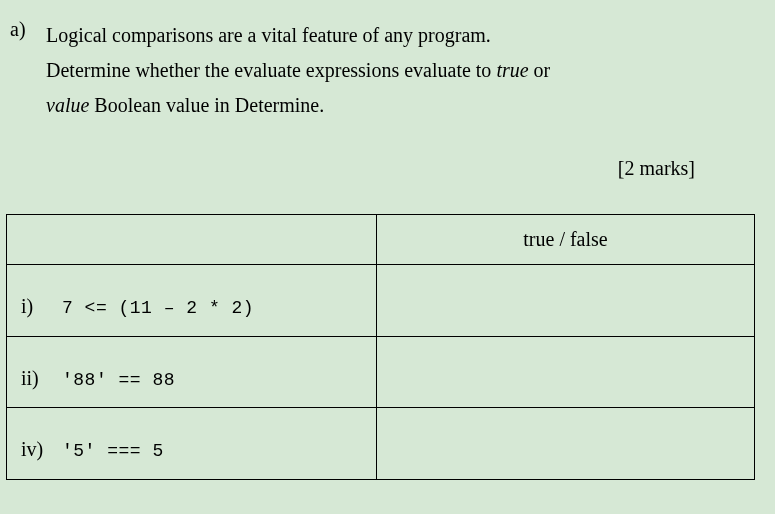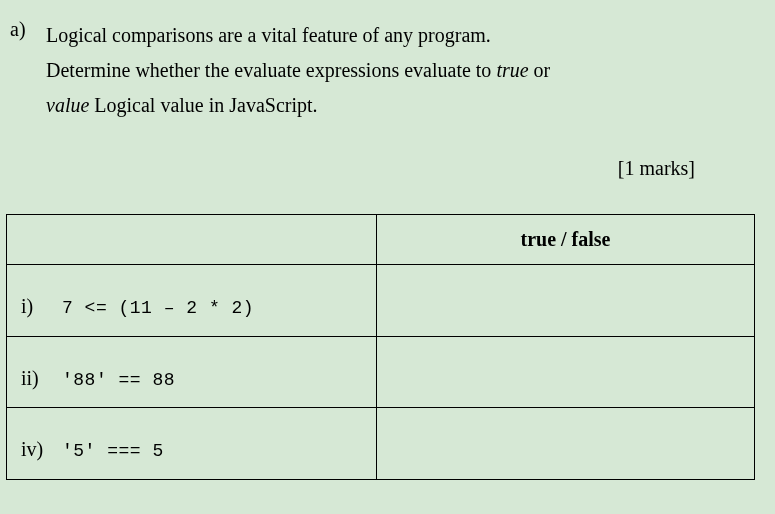--- a/index.html
+++ b/index.html
@@ -46,21 +46,20 @@
       table-layout: fixed;
     }
     table.answer-table td, table.answer-table th {
       border: 1px solid #000;
       vertical-align: middle;
       font-weight: normal;
     }
     table.answer-table th {
       text-align: center;
       height: 50px;
-      font-weight: bold;
     }
     table.answer-table td {
       padding: 24px 14px 12px 14px;
       line-height: 1.7;
     }
     .col-expr {
       width: 370px;
     }
     .col-answer {
       width: 378px;
@@ -76,22 +75,22 @@
     }
   </style>
 </head>
 <body>
 
 <div class="question-wrapper">
   <div class="question-letter">a)</div>
   <div class="question-body">
     <span>Logical comparisons are a vital feature of any program.</span><br>
     <span>Determine whether the evaluate expressions evaluate to </span><span class="italic">true</span><span> or</span><br>
-    <span class="italic">value</span><span> Logical value in JavaScript.</span>
-    <div class="marks">[1 marks]</div>
+    <span class="italic">value</span><span> Boolean value in Determine.</span>
+    <div class="marks">[2 marks]</div>
   </div>
 </div>
 
 <table class="answer-table">
   <colgroup>
     <col class="col-expr">
     <col class="col-answer">
   </colgroup>
   <tbody>
       <tr>

